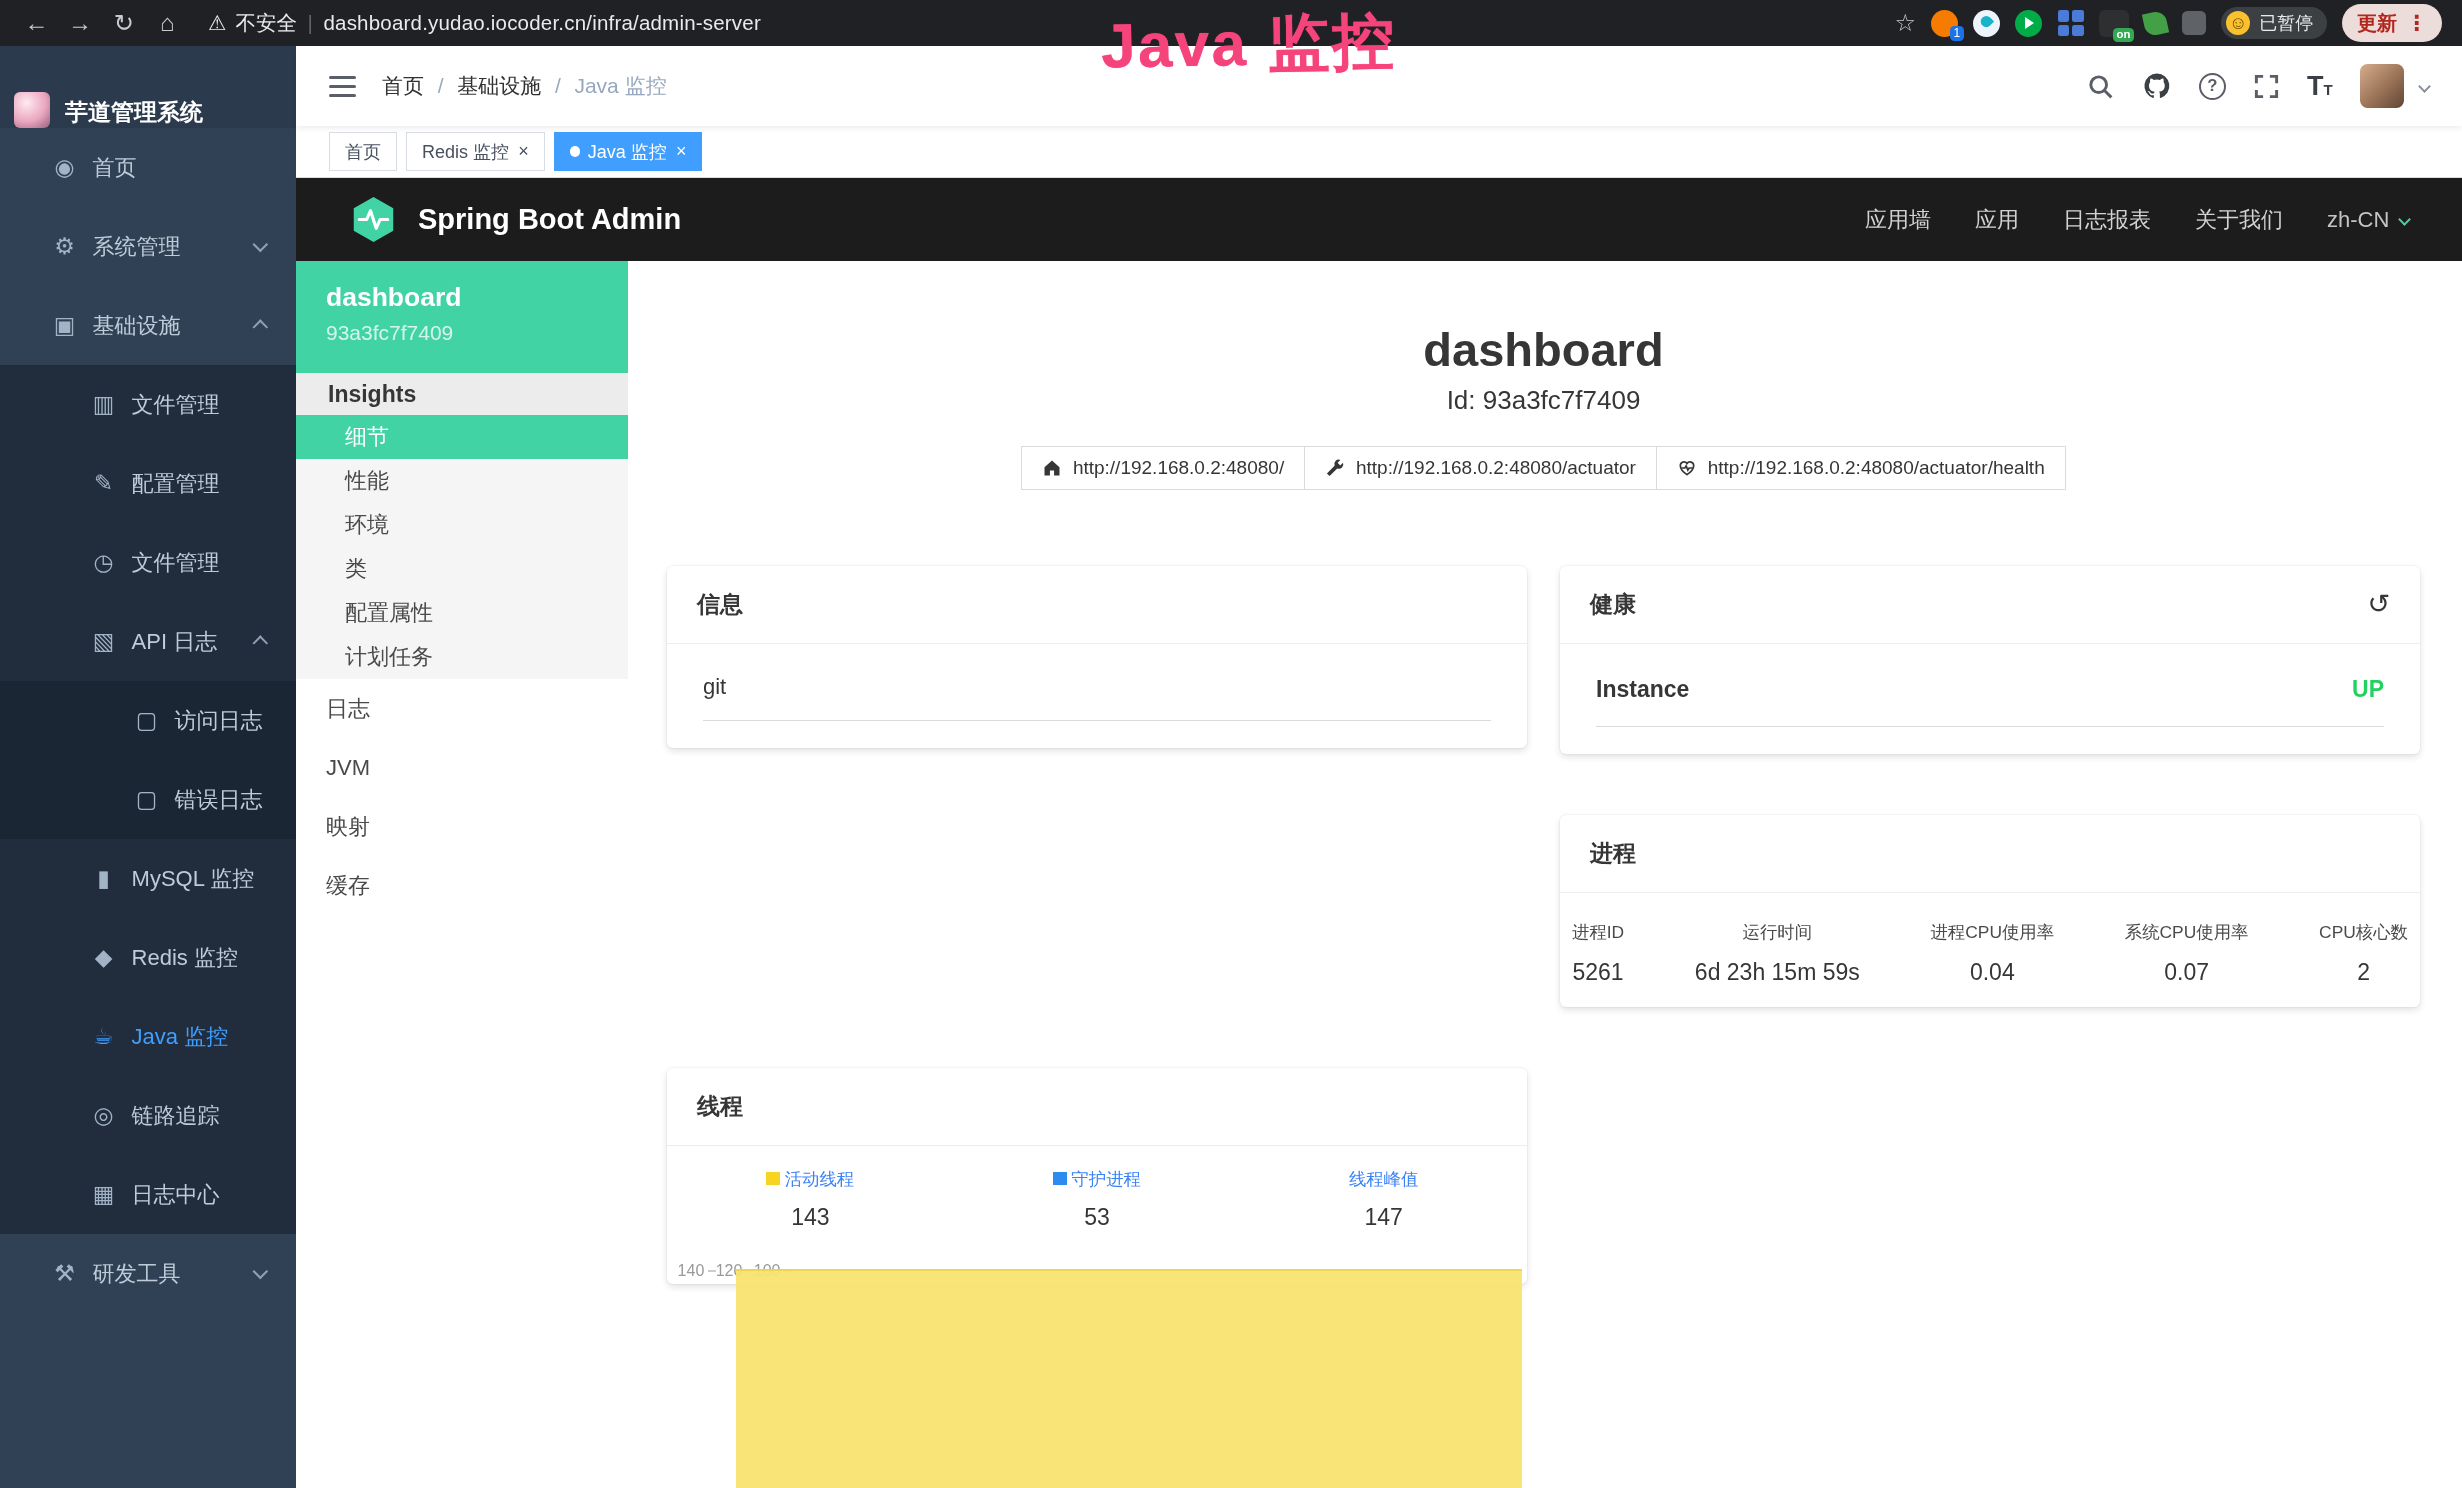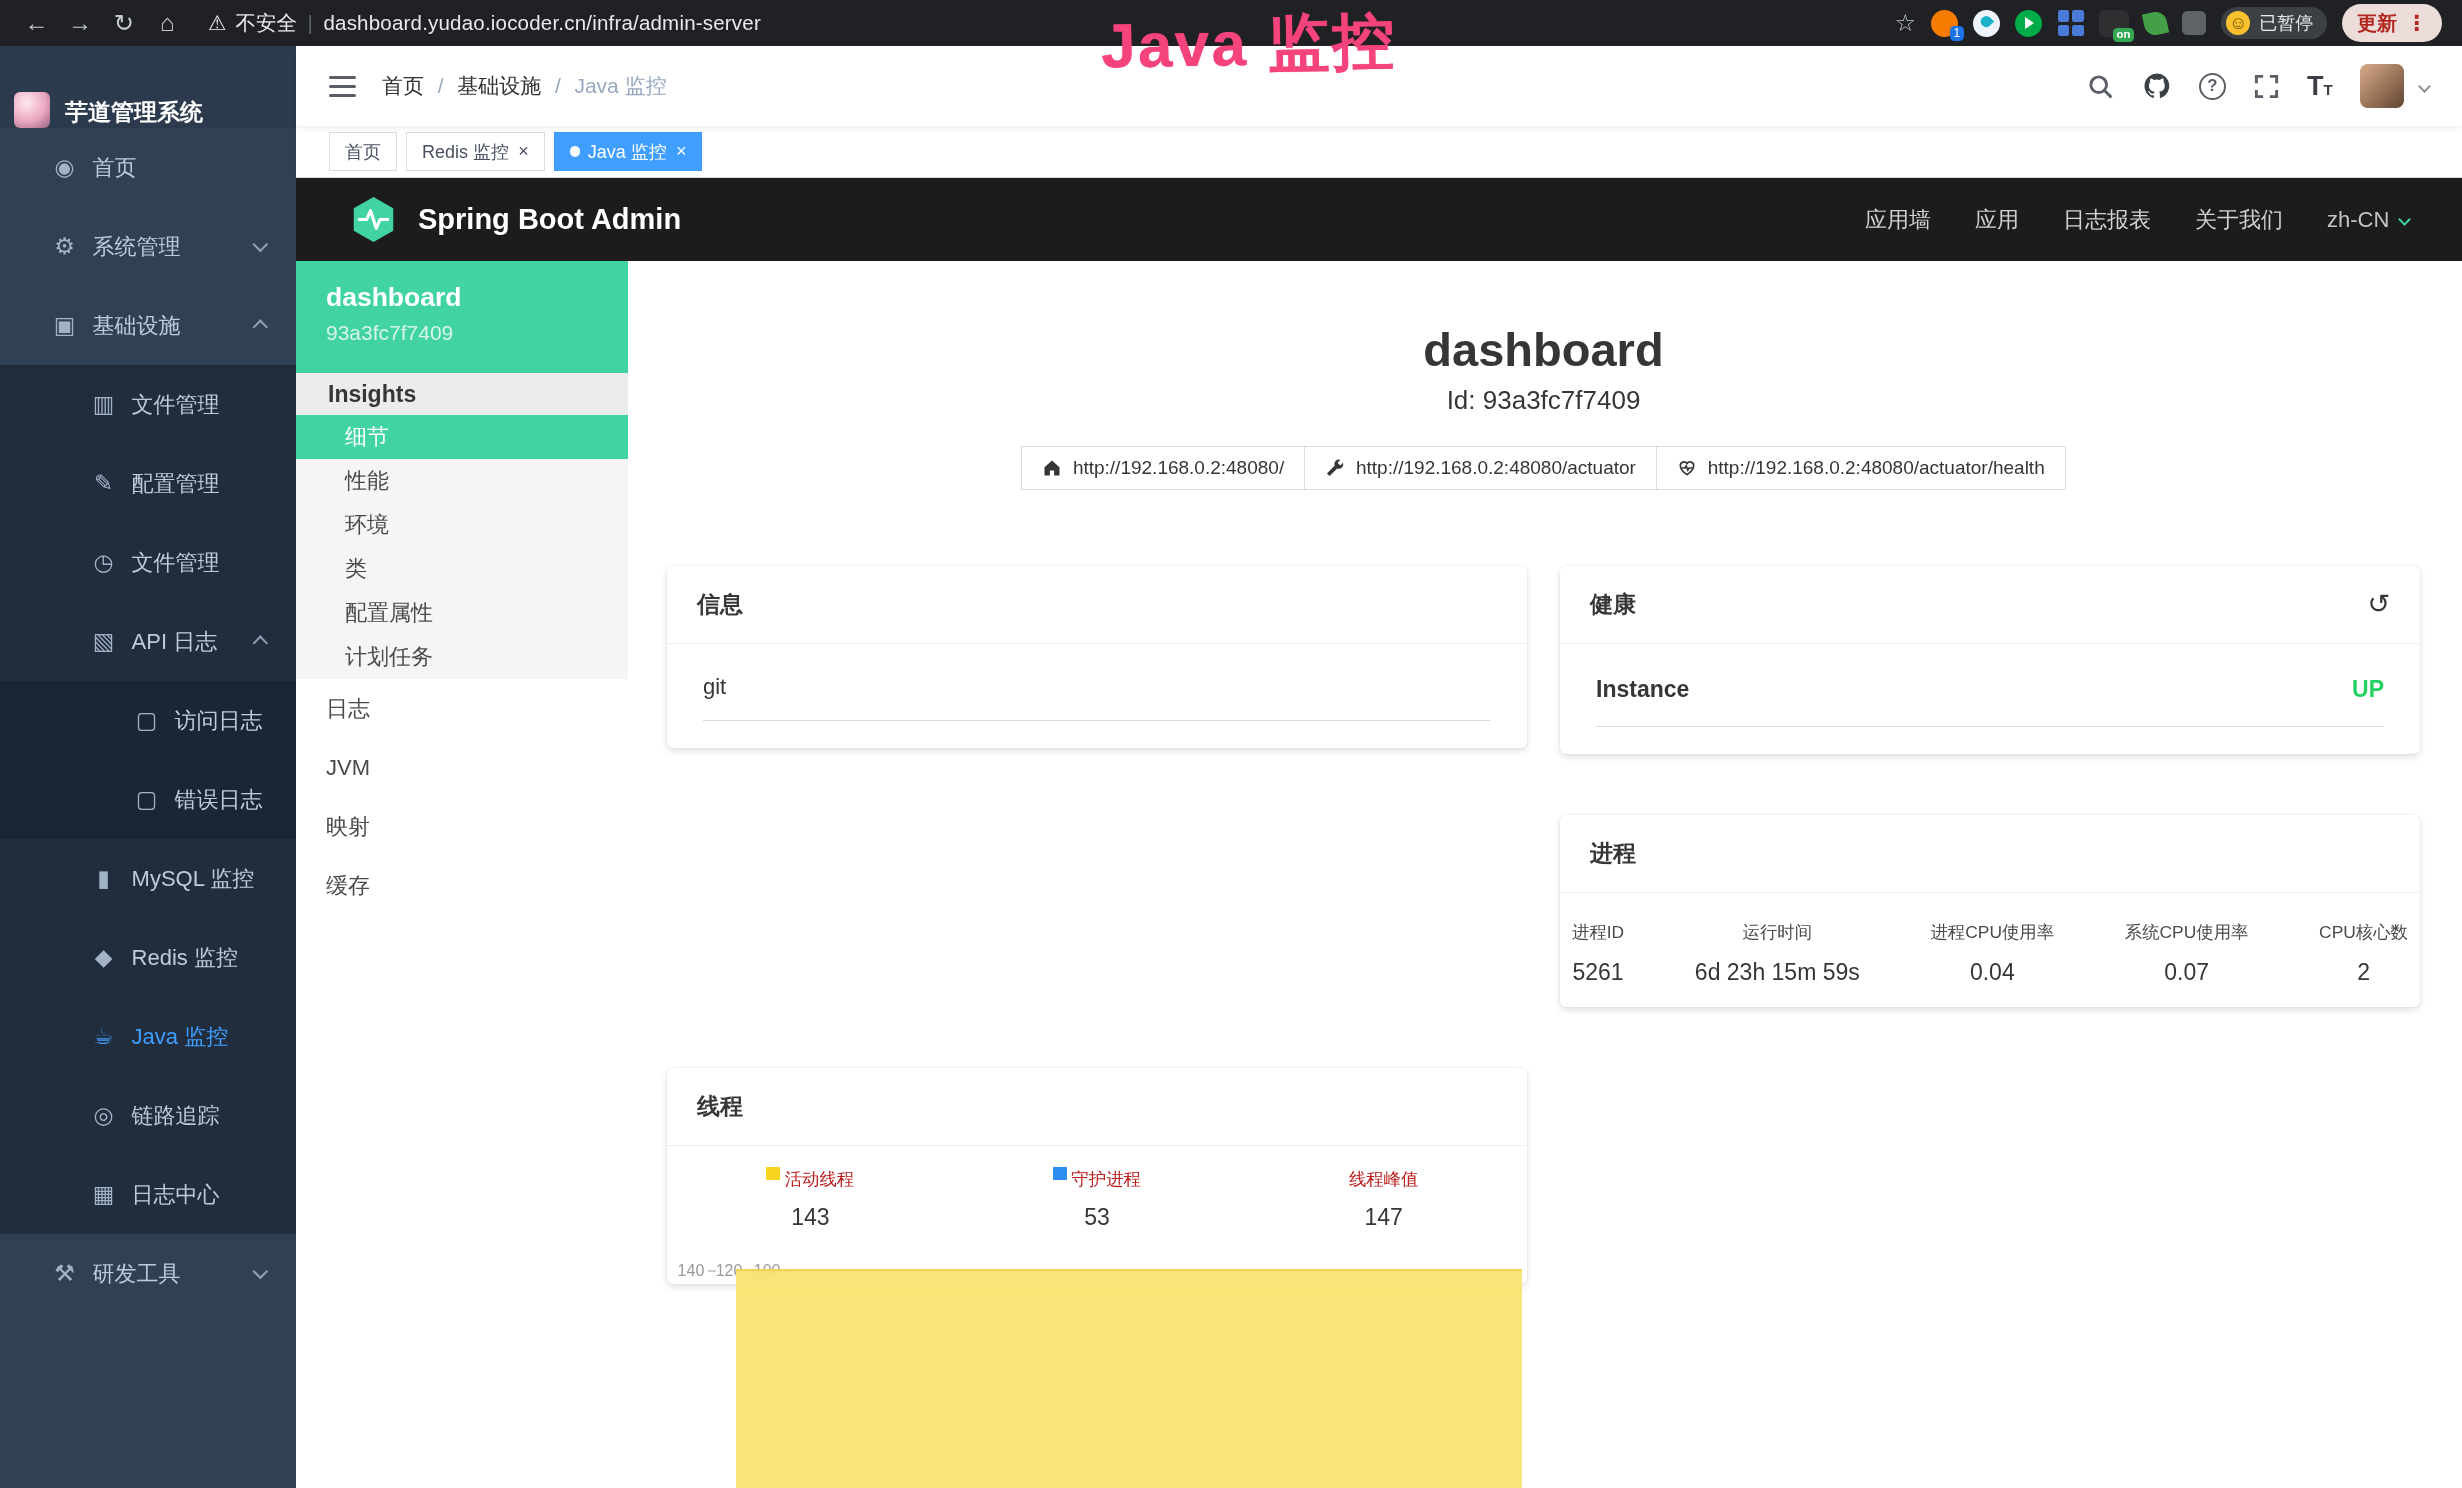--- a/index.html
+++ b/index.html
@@ -136,21 +136,21 @@
   .health-row{display:flex;justify-content:space-between;border-bottom:1.5px solid #dbdbdb;
     padding:26px 0 23px;font-size:23px}
   .health-row .hk{font-weight:bold;color:#363636}
   .health-row .up{color:#23d160;font-weight:bold}
   .proc{display:flex;justify-content:space-between;padding:27px 12px 21px}
   .pcol{text-align:center}
   .ph{font-size:17.4px;color:#4a4a4a}
   .pv{font-size:23px;color:#363636;margin-top:15px}
   .legend{display:flex;padding:21px 0 0}
   .lcol{flex:1;text-align:center}
-  .ll{font-size:17.4px;color:#b91c1c;display:flex;align-items:flex-start;justify-content:center;gap:4.6px}
+  .ll{font-size:17.4px;color:#3b82f6;display:flex;align-items:center;justify-content:center;gap:4.6px}
   .sq{width:13.7px;height:13.7px;display:inline-block}
   .sq.yellow{background:#f7d41f}
   .sq.blue{background:#2d8cf0}
   .lv{font-size:23px;color:#363636;margin-top:13.7px}
   .chart{display:flex;margin-top:26px;padding-left:10.6px}
   .yaxis{width:58px;display:flex;flex-direction:row;align-items:flex-end}
   .tick{font-size:16px;color:#999;height:27px;display:flex;align-items:center;gap:3.8px}
   .tick::after{content:"";width:7.6px;height:1.5px;background:#ccc;display:inline-block}
   .plot{flex:1;position:relative}
   .area{position:absolute;left:0;right:4.6px;top:12px;height:243px;background:#f9e470;

